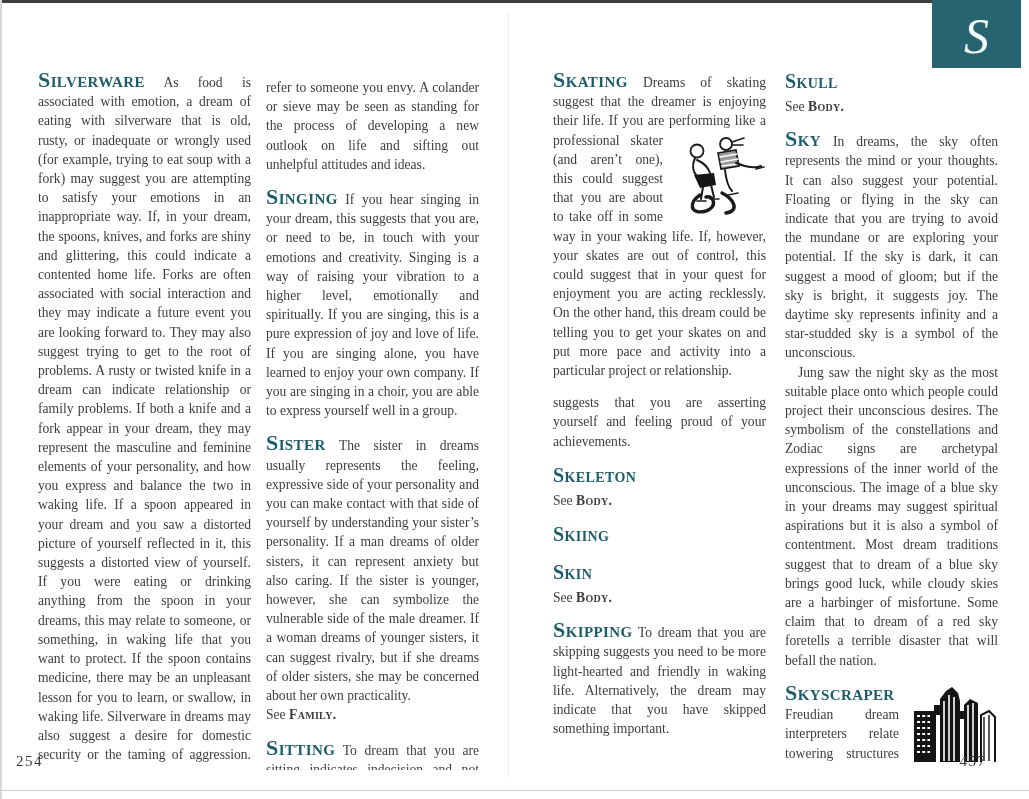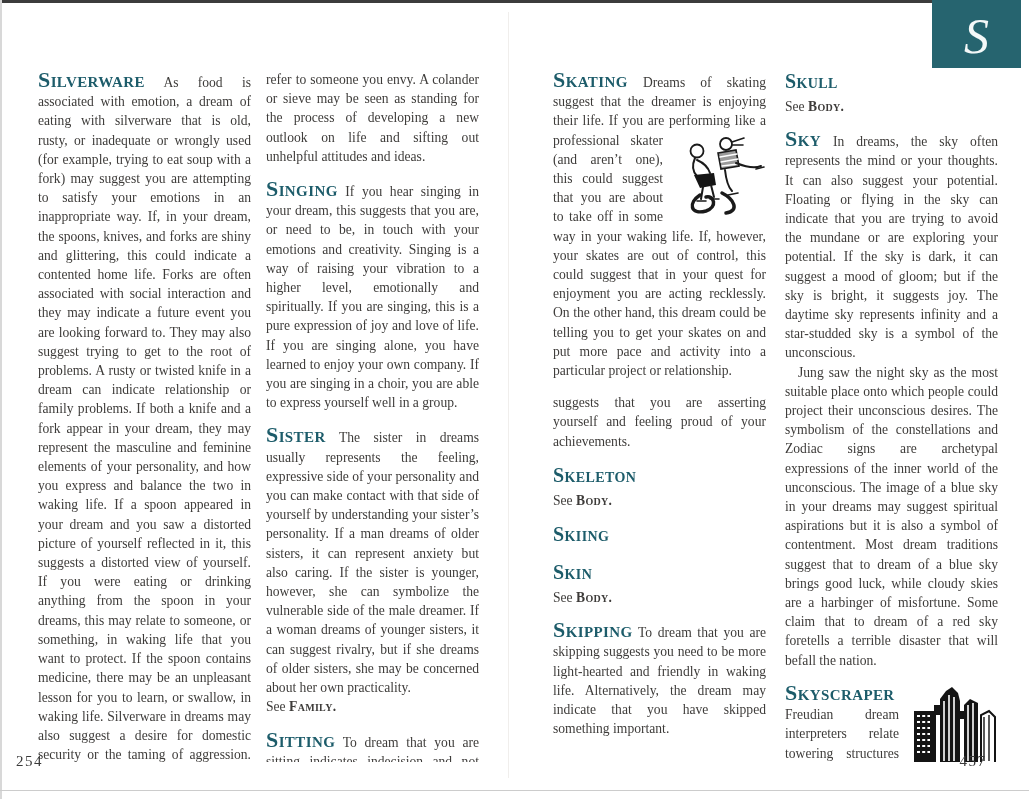--- a/index.html
+++ b/index.html
@@ -27,21 +27,21 @@
     font-size:50px; line-height:1; padding-top:4px;
   }
 
   
   .col {
     position:absolute; top:70px; width:213px; height:692px;
     font-size:13.6px; line-height:19.2px; color:#3e3c3a;
     text-align:justify; overflow:hidden;
   }
   .col-1 { left:38px; }
-  .col-2 { left:266px; }
+  .col-2 { left:266px;margin-top:8px; }
   .col-3 { left:553px; }
   .col-4 { left:785px; }
 
   .block { margin:0 0 13px 0; }
   .block:last-child { margin-bottom:0; }
 
   .term {
     font-variant:small-caps; color:#1d5c6a; font-weight:600;
     font-size:22px; letter-spacing:0.4px;
   }

